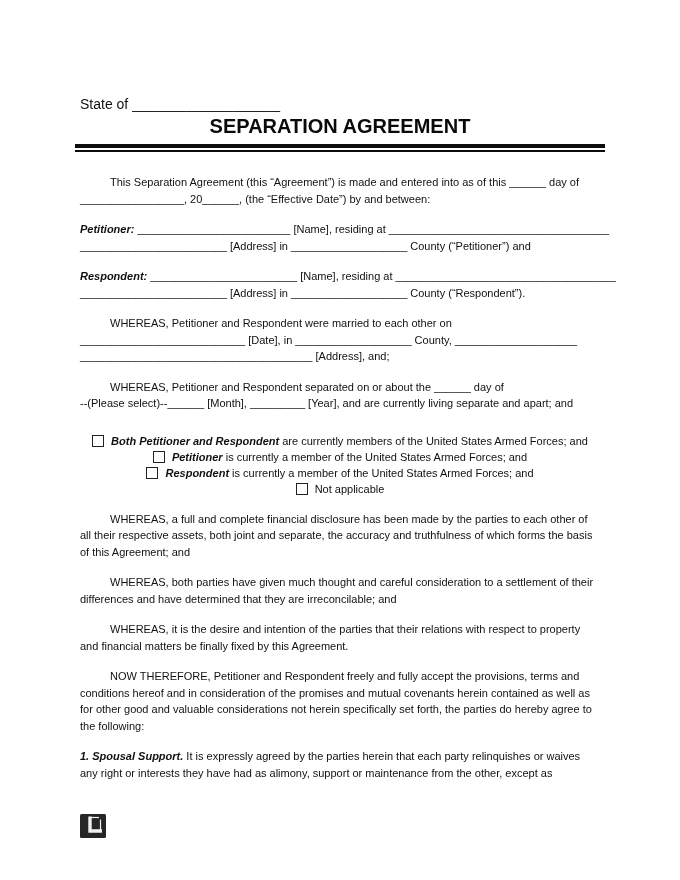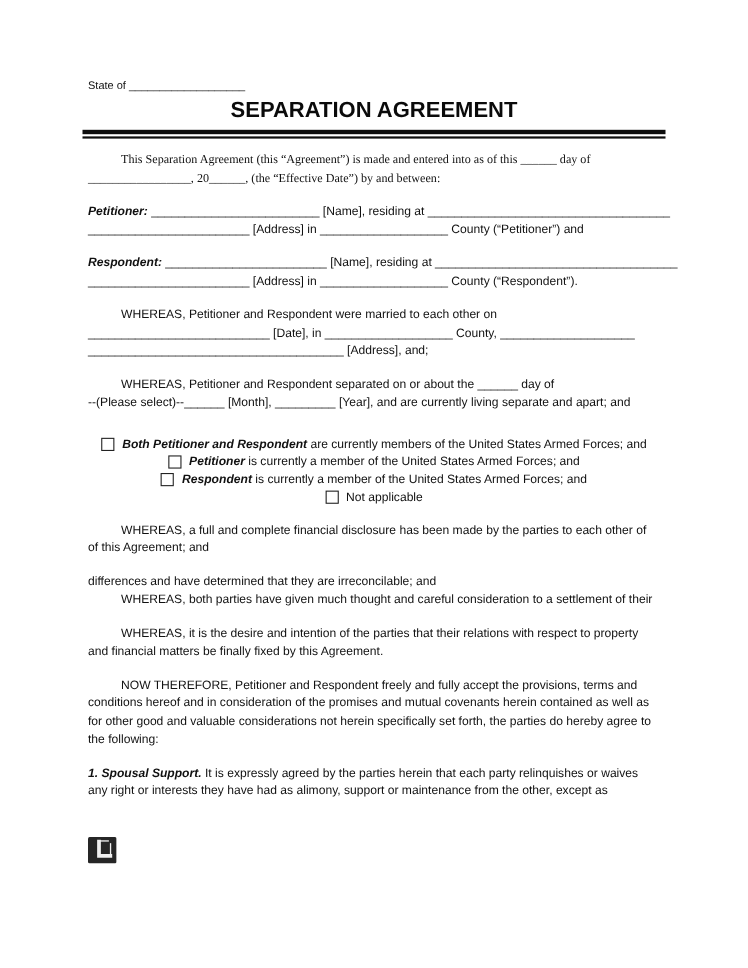--- a/index.html
+++ b/index.html
@@ -8,43 +8,43 @@
     background: #ffffff;
     color: #111111;
     font-family: "Liberation Sans", sans-serif;
     font-size: 11px;
     overflow: hidden;
   }
   .page { position: relative; width: 680px; height: 880px; background: #fff; }
   .content { padding: 0 80px; }
 
   .state-line {
-    padding-top: 72px;
-    font-size: 10px;
+    padding-top: 98px;
+    font-size: 14px;
     line-height: 13px;
     white-space: pre;
   }
   .title {
     margin: 2px 0 0 0;
     text-align: center;
     font-size: 20px;
     line-height: 26px;
     font-weight: bold;
     letter-spacing: 0px;
     color: #0a0a0a;
   }
   .rule {
     margin: 5px -5px 0 -5px;
     height: 2px;
     border-top: 4px solid #0d0d0d;
     border-bottom: 2px solid #0d0d0d;
   }
 
   .para { margin-top: 14px; }
-  .para.first { margin-top: 11px; font-family: Liberation Serif, serif; }
+  .para.first { margin-top: 22px; }
   .line { line-height: 16.5px; white-space: pre; }
   .line.ind { text-indent: 30px; }
   b { font-weight: bold; font-style: italic; }
 
   .options { margin-top: 21px; }
   .opt-row { display: flex; align-items: center; height: 16px; white-space: pre; justify-content: center; }
   .checkbox {
     flex: 0 0 auto;
     width: 12px; height: 12px;
     box-sizing: border-box;
@@ -110,26 +110,27 @@
         <span><b>Respondent</b><span> is currently a member of the United States Armed Forces; and</span></span>
       </div>
       <div class="opt-row">
         <span class="checkbox"></span>
         <span><b></b><span>Not applicable</span></span>
       </div>
     </div>
 
     <div class="para">
       <div class="line ind">WHEREAS, a full and complete financial disclosure has been made by the parties to each other of</div>
+      <div class="line">all their respective assets, both joint and separate, the accuracy and truthfulness of which forms the basis</div>
       <div class="line">of this Agreement; and</div>
     </div>
 
     <div class="para">
+      <div class="line ind">WHEREAS, both parties have given much thought and careful consideration to a settlement of their</div>
       <div class="line">differences and have determined that they are irreconcilable; and</div>
-      <div class="line ind">WHEREAS, both parties have given much thought and careful consideration to a settlement of their</div>
     </div>
 
     <div class="para">
       <div class="line ind">WHEREAS, it is the desire and intention of the parties that their relations with respect to property</div>
       <div class="line">and financial matters be finally fixed by this Agreement.</div>
     </div>
 
     <div class="para">
       <div class="line ind">NOW THEREFORE, Petitioner and Respondent freely and fully accept the provisions, terms and</div>
       <div class="line">conditions hereof and in consideration of the promises and mutual covenants herein contained as well as</div>

